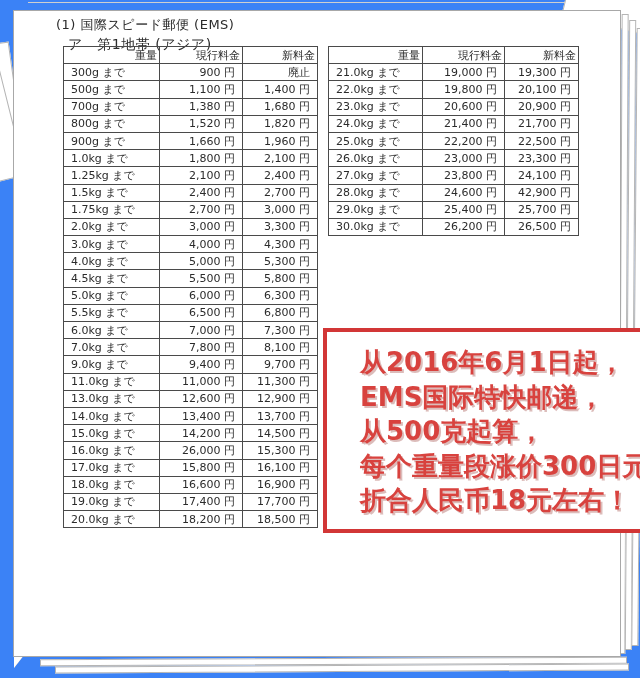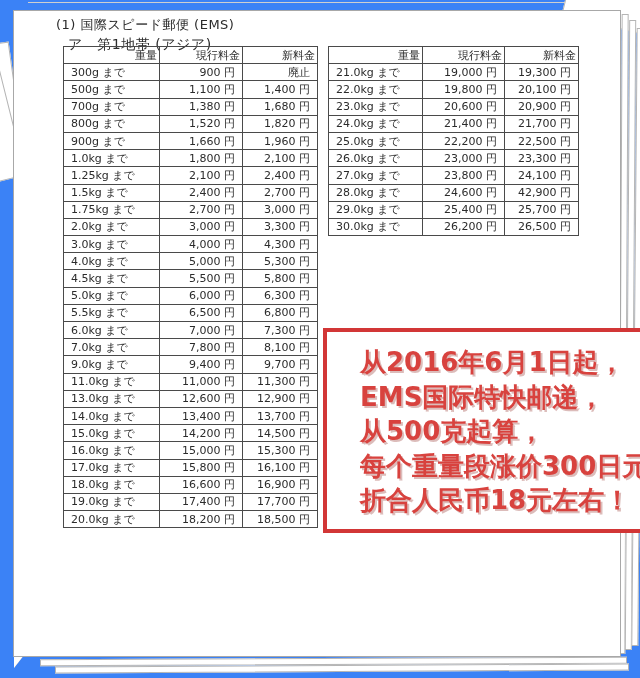--- a/index.html
+++ b/index.html
@@ -194,21 +194,21 @@
             <td>13,400 円</td>
             <td>13,700 円</td>
           </tr>
           <tr>
             <td>15.0kg まで</td>
             <td>14,200 円</td>
             <td>14,500 円</td>
           </tr>
           <tr>
             <td>16.0kg まで</td>
-            <td>15,000 円</td>
+            <td>26,000 円</td>
             <td>15,300 円</td>
           </tr>
           <tr>
             <td>17.0kg まで</td>
             <td>15,800 円</td>
             <td>16,100 円</td>
           </tr>
           <tr>
             <td>18.0kg まで</td>
             <td>16,600 円</td>

